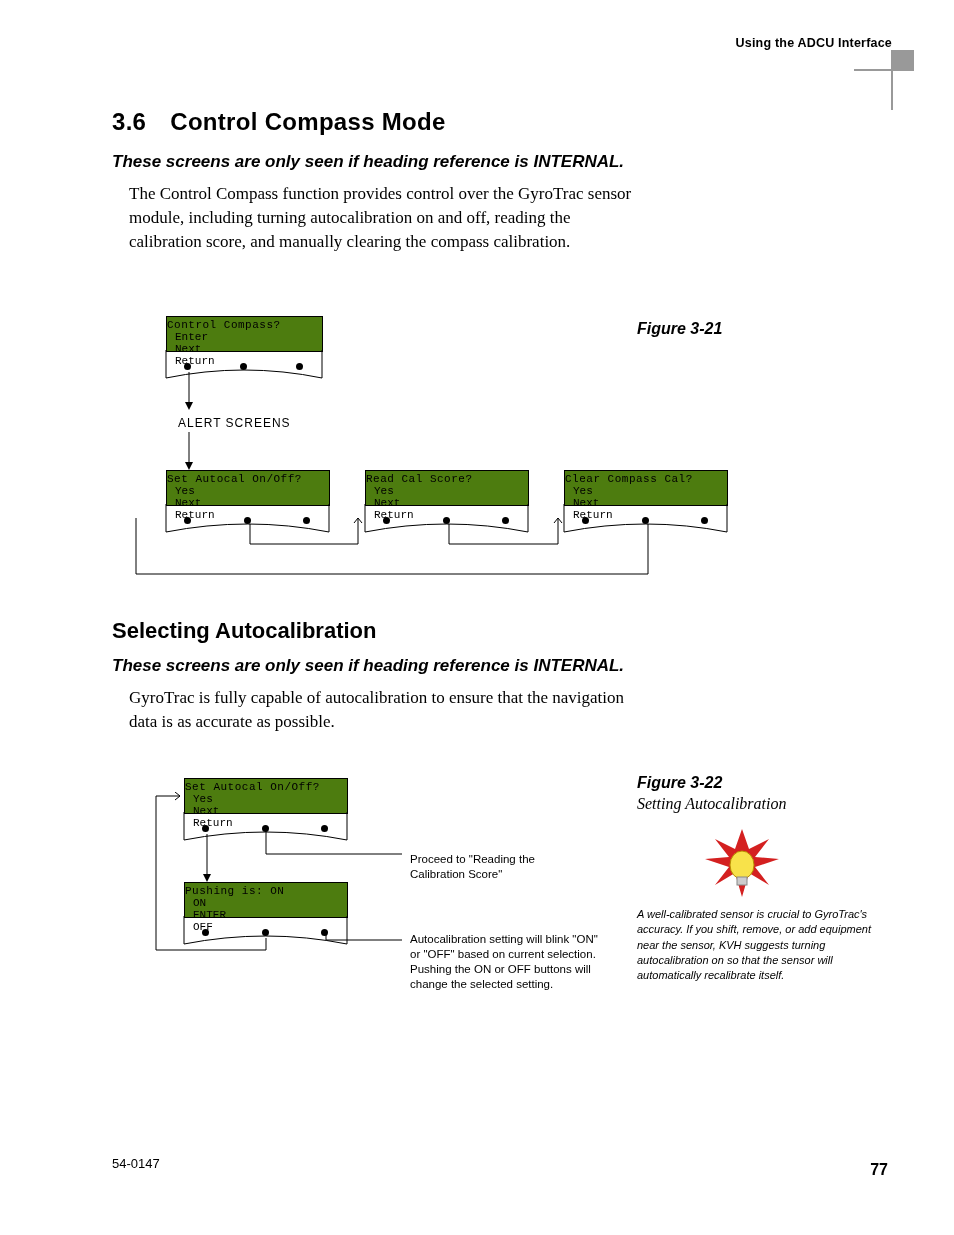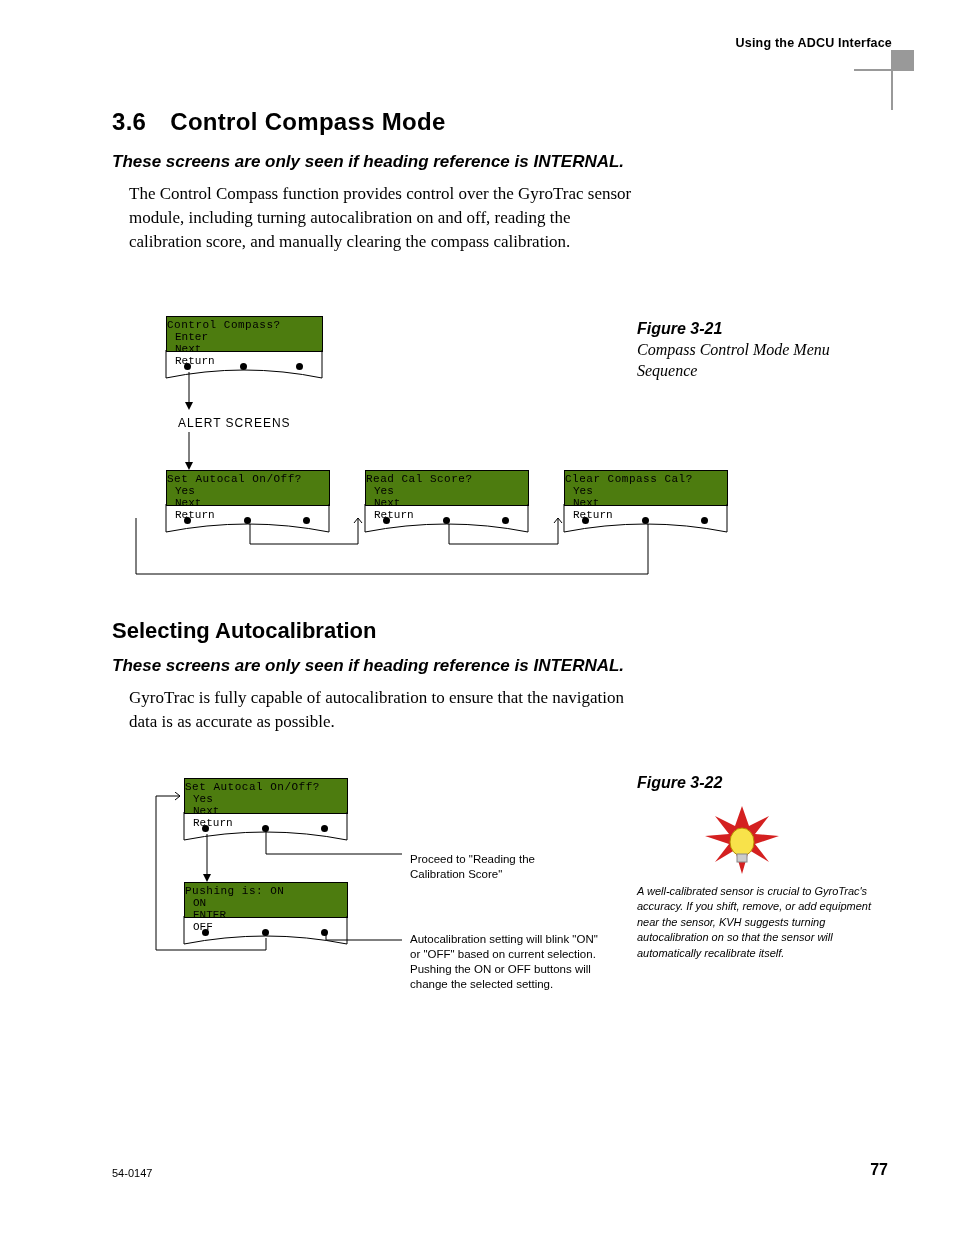--- a/index.html
+++ b/index.html
@@ -118,23 +118,23 @@
   }
   .diagram-text {
     font-family: Arial, sans-serif;
     font-size: 12px;
     position: absolute;
   }
   .diagram-text.small { font-size: 11.5px; line-height: 1.3; }
   .footer-left {
     position: absolute;
     left: 112px;
-    bottom: 56px;
+    bottom: 64px;
     font-family: Arial, sans-serif;
-    font-size: 11px;
+    font-size: 13px;
   }
   .footer-right {
     position: absolute;
     right: 66px;
     bottom: 56px;
     font-family: 'Arial Narrow', Arial, sans-serif;
     font-weight: bold;
     font-size: 16px;
   }
   
@@ -155,21 +155,20 @@
 <div class="main">
   <h1>
     <span class="secnum">3.6</span><span>Control Compass Mode</span>
   </h1>
   <p class="note-italic">These screens are only seen if heading reference is INTERNAL.</p>
   <p class="body-p">The Control Compass function provides control over the GyroTrac sensor module, including turning autocalibration on and off, reading the calibration score, and manually clearing the compass calibration.</p>
 </div>
 
 <div class="fig-caption" style="top:296px; left:637px;margin-top:24px;">
   <p class="fig-title">Figure 3-21</p>
-  <p class="fig-desc">Compass Control Mode Menu Sequence</p>
 </div>
 
 <div class="lcd" style="top:316px; left:166px; width:155px; height:34px;">
   <div class="lcd-top">Control Compass?</div>
   <div class="lcd-row">
     <span>Enter</span>
     <span>Next</span>
     <span>Return</span>
   </div>
 </div>
@@ -256,20 +255,21 @@
 </svg>
 
 <div style="position:absolute; top:618px; left:112px; width:740px;">
   <h2 class="sub">Selecting Autocalibration</h2>
   <p class="note-italic">These screens are only seen if heading reference is INTERNAL.</p>
   <p class="body-p">GyroTrac is fully capable of autocalibration to ensure that the navigation data is as accurate as possible.</p>
 </div>
 
 <div class="fig-caption" style="top:774px; left:637px; width:250px;">
   <p class="fig-title">Figure 3-22</p>
+  <p class="fig-desc">Setting Autocalibration</p>
   <div class="bulb-wrap" style="position:relative; margin-top:14px; margin-left:60px;">
     <svg width="90" height="70" viewBox="0 0 90 70">
       <polygon points="45,0 52,20 72,10 58,28 82,30 58,38 72,56 52,44 45,68 38,44 18,56 32,38 8,30 32,28 18,10 38,20" fill="#d42020"></polygon>
       <ellipse cx="45" cy="36" rx="12" ry="14" fill="#f8e24a" stroke="#b88a00" stroke-width="1"></ellipse>
       <rect x="40" y="48" width="10" height="8" fill="#ccc" stroke="#888"></rect>
     </svg>
   </div>
   <p class="sidebar-note">A well-calibrated sensor is crucial to GyroTrac's accuracy. If you shift, remove, or add equipment near the sensor, KVH suggests turning autocalibration on so that the sensor will automatically recalibrate itself.</p>
 </div>
 

